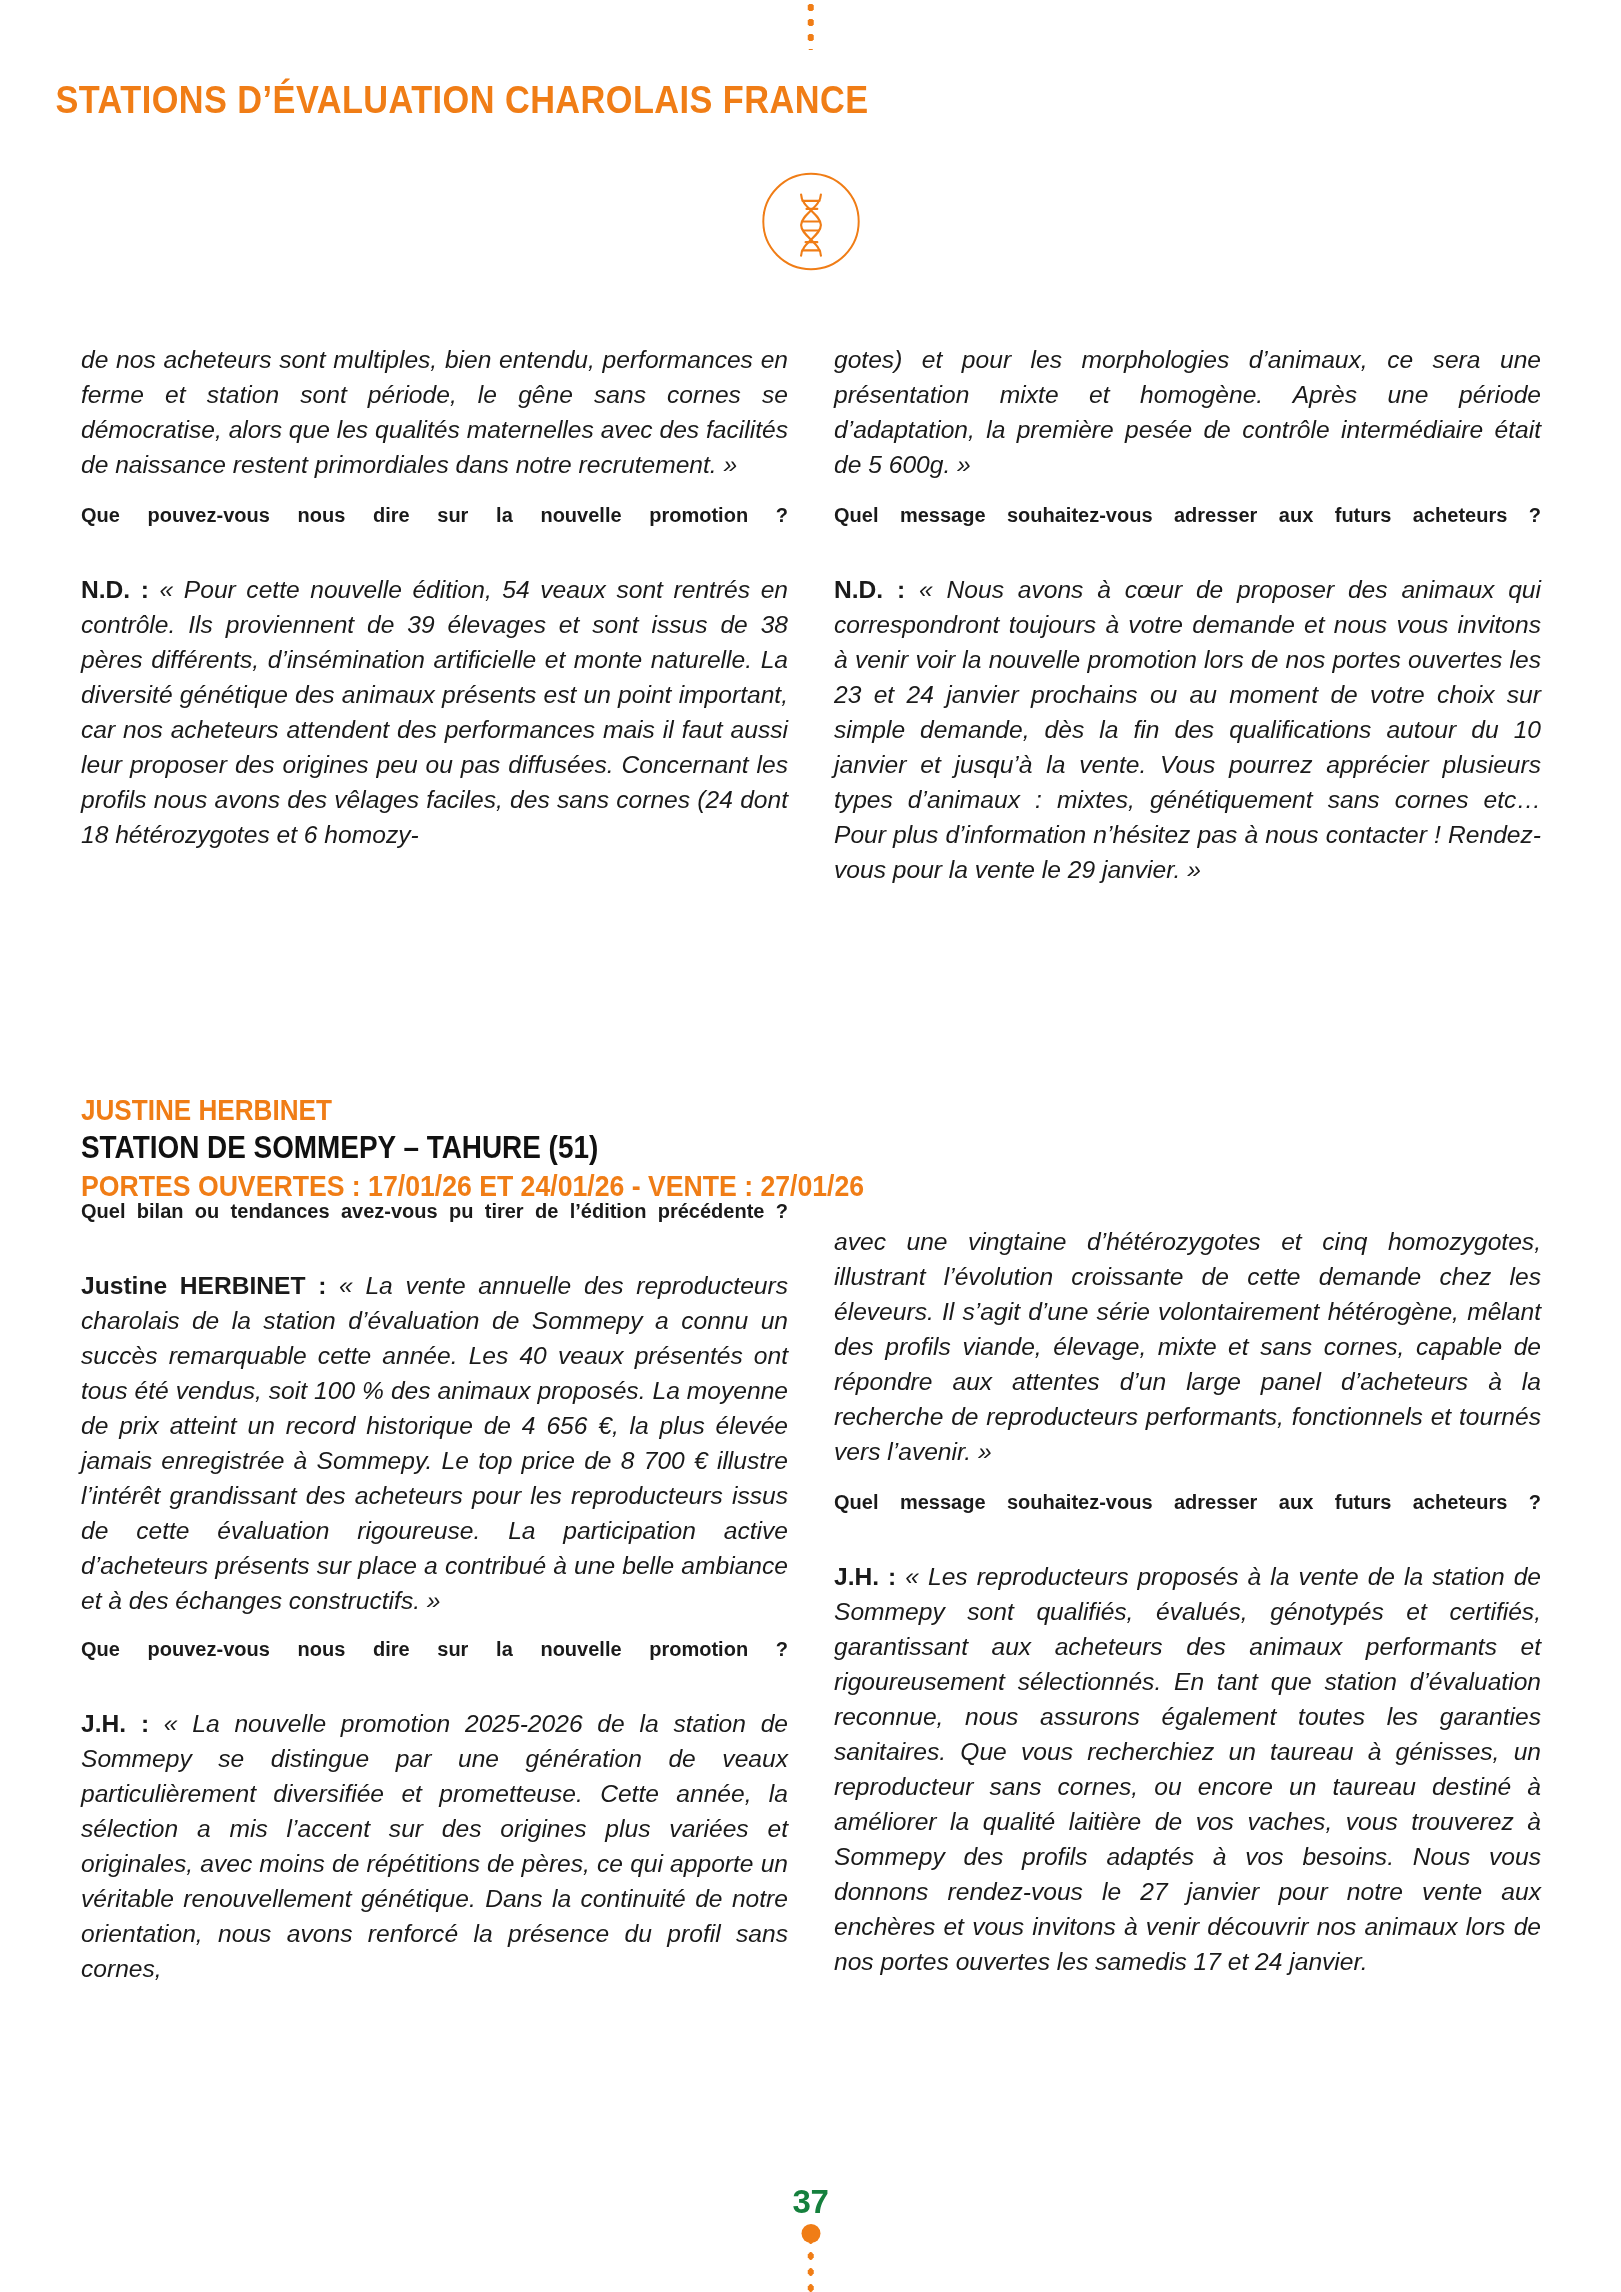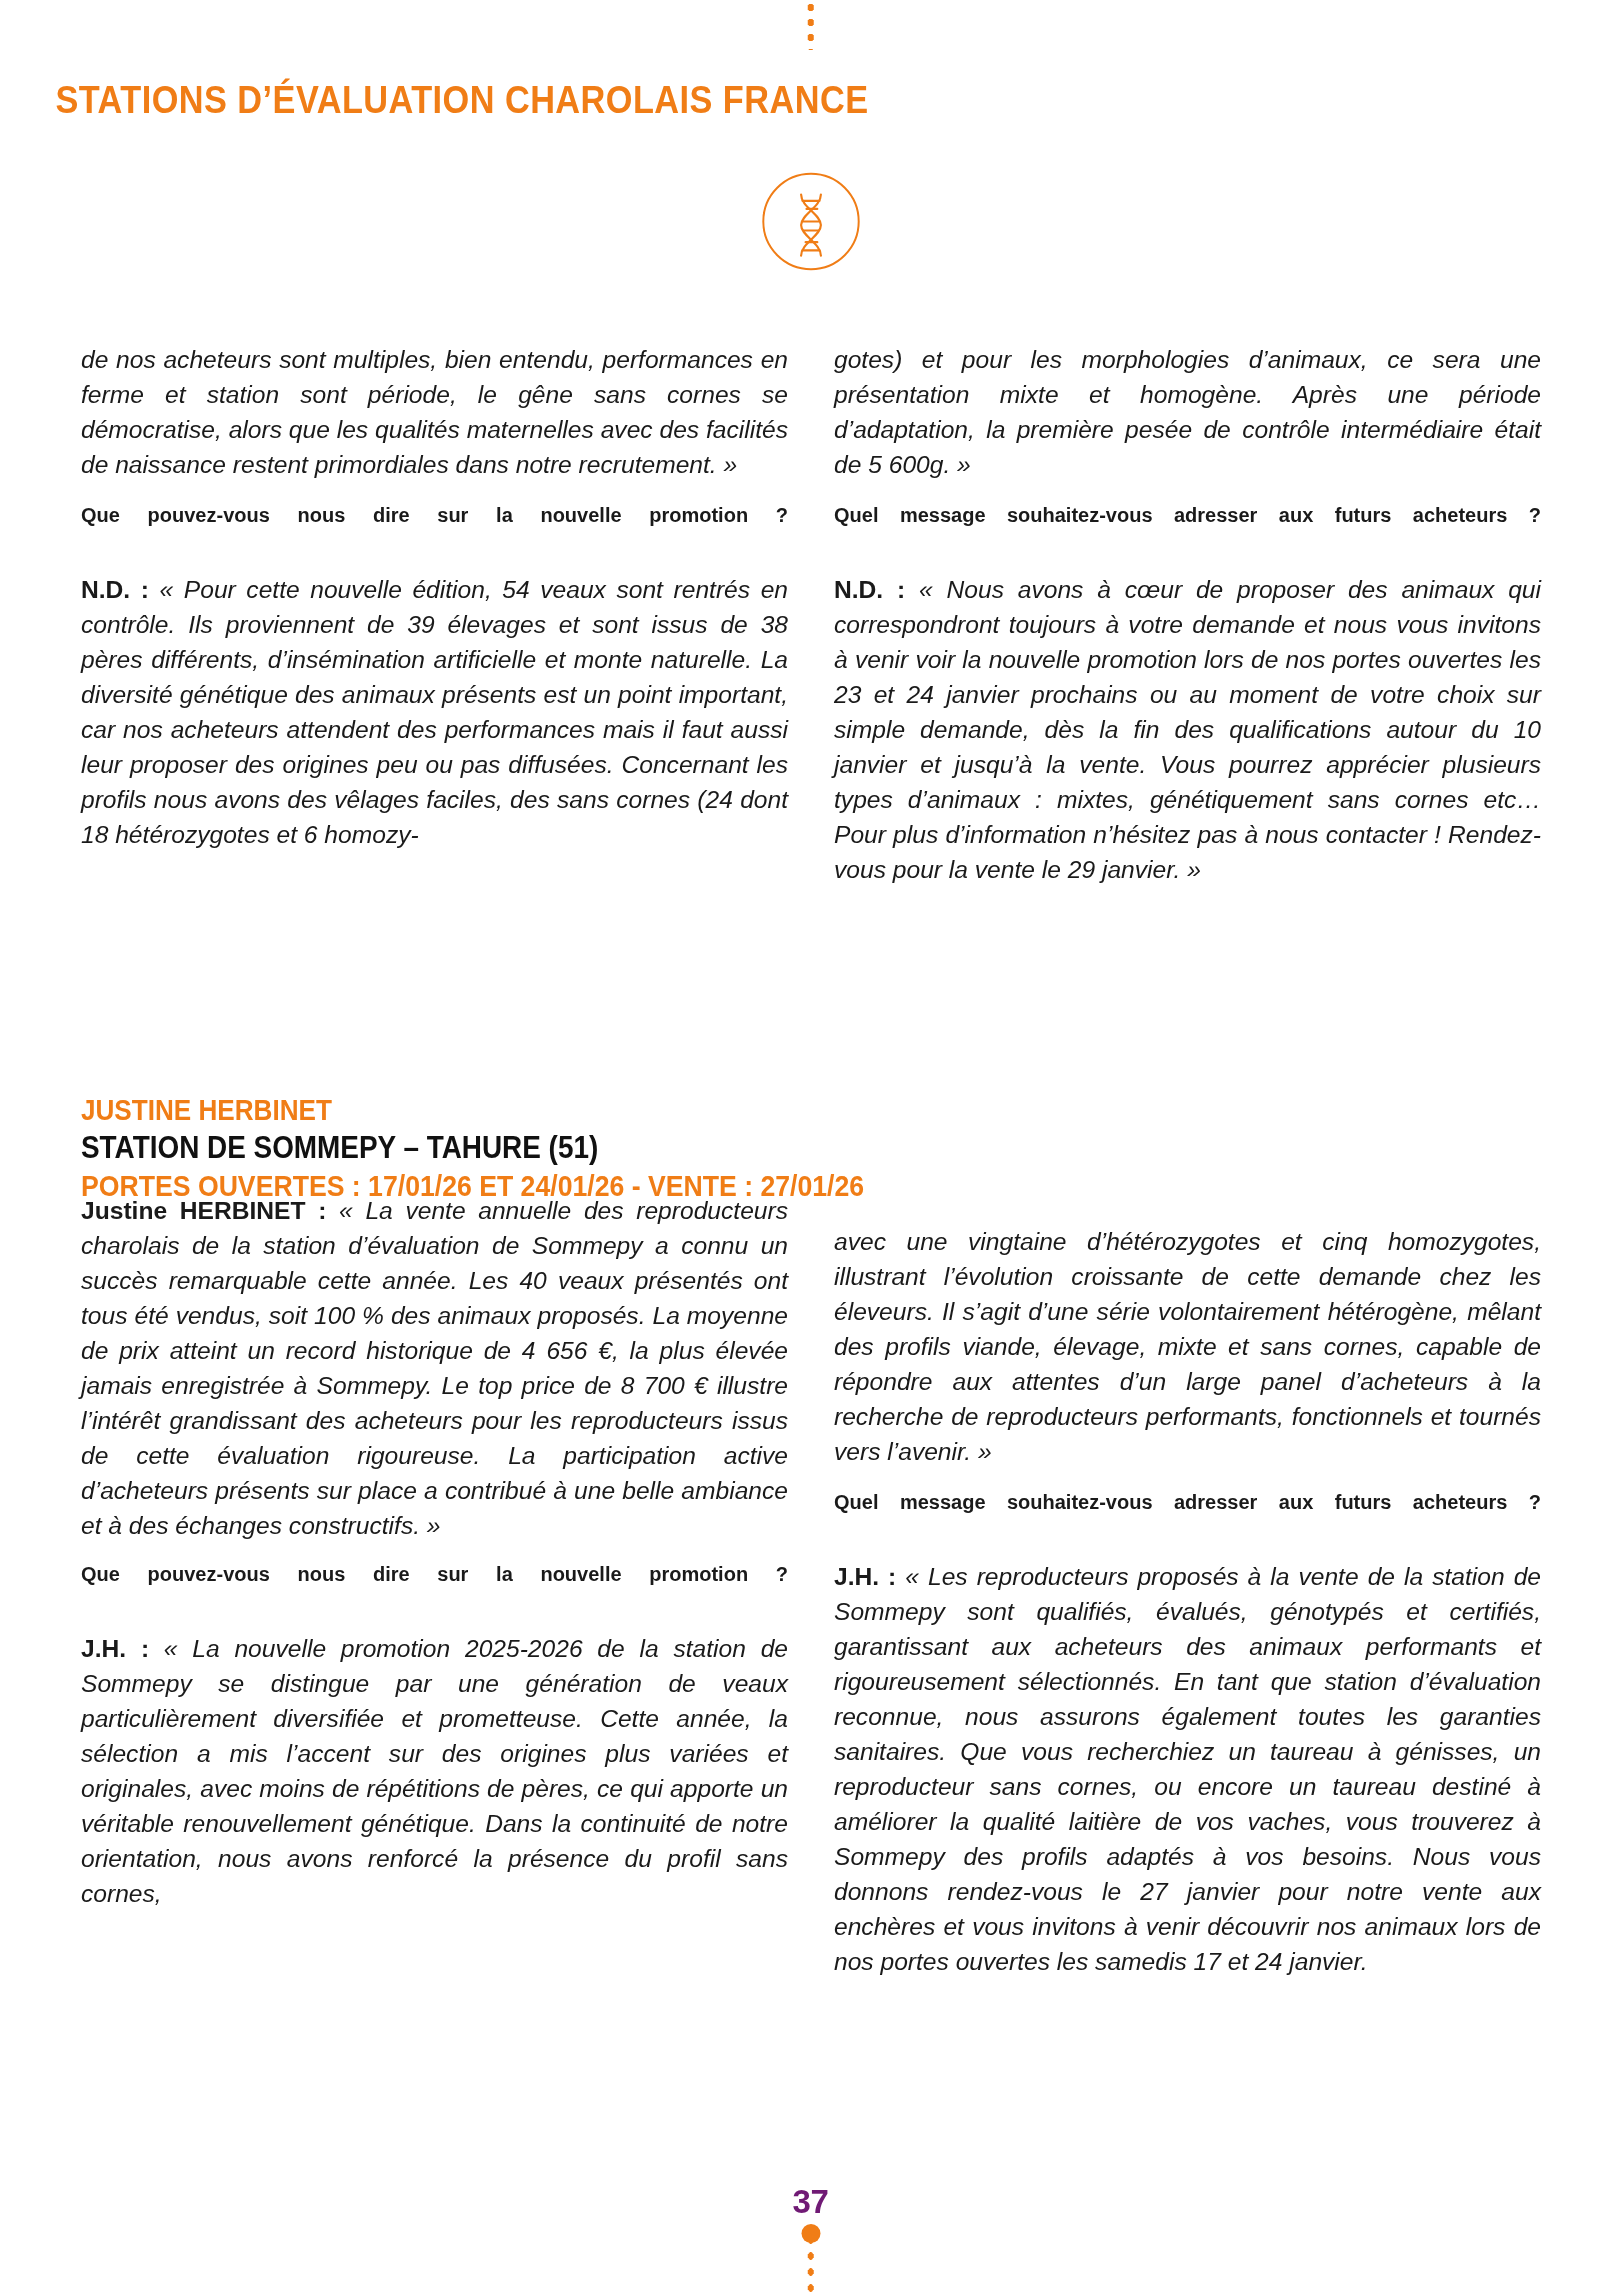--- a/index.html
+++ b/index.html
@@ -140,21 +140,21 @@
   .sh-name   { color: #F07D16; font-size: 29px; line-height: 36px; }
   .sh-station{ color: #111111; font-size: 31px; line-height: 39px; }
   .sh-dates  { color: #F07D16; font-size: 29.6px; line-height: 38px; }
 
   
   .page-number {
     position: absolute;
     left: 50%;
     transform: translateX(-50%);
     top: 2183px;
-    color: #701a75;
+    color: #15803d;
     font-family: "Liberation Sans Narrow", "Liberation Sans", sans-serif;
     font-weight: 700;
     font-size: 33px;
     letter-spacing: -0.4px;
   }
 </style>
 </head>
 <body>
 
 <div class="dot-rule-top"></div>
@@ -193,20 +193,21 @@
   <p class="answer"><span class="speaker">N.D. :</span> <span>« Nous avons à cœur de proposer des animaux qui correspondront toujours à votre demande et nous vous invitons à venir voir la nouvelle promotion lors de nos portes ouvertes les 23 et 24 janvier prochains ou au moment de votre choix sur simple demande, dès la fin des qualifications autour du 10 janvier et jusqu’à la vente. Vous pourrez apprécier plusieurs types d’animaux : mixtes, génétiquement sans cornes etc… Pour plus d’information n’hésitez pas à nous contacter ! Rendez-vous pour la vente le 29 janvier. »</span></p>
 </div>
 
 <div class="section-head">
   <div class="sh-line sh-name">JUSTINE HERBINET</div>
   <div class="sh-line sh-station">STATION DE SOMMEPY – TAHURE (51)</div>
   <div class="sh-line sh-dates">PORTES OUVERTES : 17/01/26 ET 24/01/26 - VENTE : 27/01/26</div>
 </div>
 
 <div class="col col-left" style="top:1193px;">
+  <h3 class="question">Quel bilan ou tendances avez-vous pu tirer de l’édition précédente ?</h3>
   <p class="answer"><span class="speaker">Justine HERBINET :</span> <span>« La vente annuelle des reproducteurs charolais de la station d’évaluation de Sommepy a connu un succès remarquable cette année. Les 40 veaux présentés ont tous été vendus, soit 100 % des animaux proposés. La moyenne de prix atteint un record historique de 4 656 €, la plus élevée jamais enregistrée à Sommepy. Le top price de 8 700 € illustre l’intérêt grandissant des acheteurs pour les reproducteurs issus de cette évaluation rigoureuse. La participation active d’acheteurs présents sur place a contribué à une belle ambiance et à des échanges constructifs. »</span></p>
   <h3 class="question">Que pouvez-vous nous dire sur la nouvelle promotion ?</h3>
   <p class="answer"><span class="speaker">J.H. :</span> <span>« La nouvelle promotion 2025-2026 de la station de Sommepy se distingue par une génération de veaux particulièrement diversifiée et prometteuse. Cette année, la sélection a mis l’accent sur des origines plus variées et originales, avec moins de répétitions de pères, ce qui apporte un véritable renouvellement génétique. Dans la continuité de notre orientation, nous avons renforcé la présence du profil sans cornes,</span></p>
 </div>
 
 <div class="col col-right" style="top:1224px;">
   <p>avec une vingtaine d’hétérozygotes et cinq homozygotes, illustrant l’évolution croissante de cette demande chez les éleveurs. Il s’agit d’une série volontairement hétérogène, mêlant des profils viande, élevage, mixte et sans cornes, capable de répondre aux attentes d’un large panel d’acheteurs à la recherche de reproducteurs performants, fonctionnels et tournés vers l’avenir. »</p>
   <div style="height:15px"></div>
   <h3 class="question">Quel message souhaitez-vous adresser aux futurs acheteurs ?</h3>
   <p class="answer"><span class="speaker">J.H. :</span> <span>« Les reproducteurs proposés à la vente de la station de Sommepy sont qualifiés, évalués, génotypés et certifiés, garantissant aux acheteurs des animaux performants et rigoureusement sélectionnés. En tant que station d’évaluation reconnue, nous assurons également toutes les garanties sanitaires. Que vous recherchiez un taureau à génisses, un reproducteur sans cornes, ou encore un taureau destiné à améliorer la qualité laitière de vos vaches, vous trouverez à Sommepy des profils adaptés à vos besoins. Nous vous donnons rendez-vous le 27 janvier pour notre vente aux enchères et vous invitons à venir découvrir nos animaux lors de nos portes ouvertes les samedis 17 et 24 janvier.</span></p>

